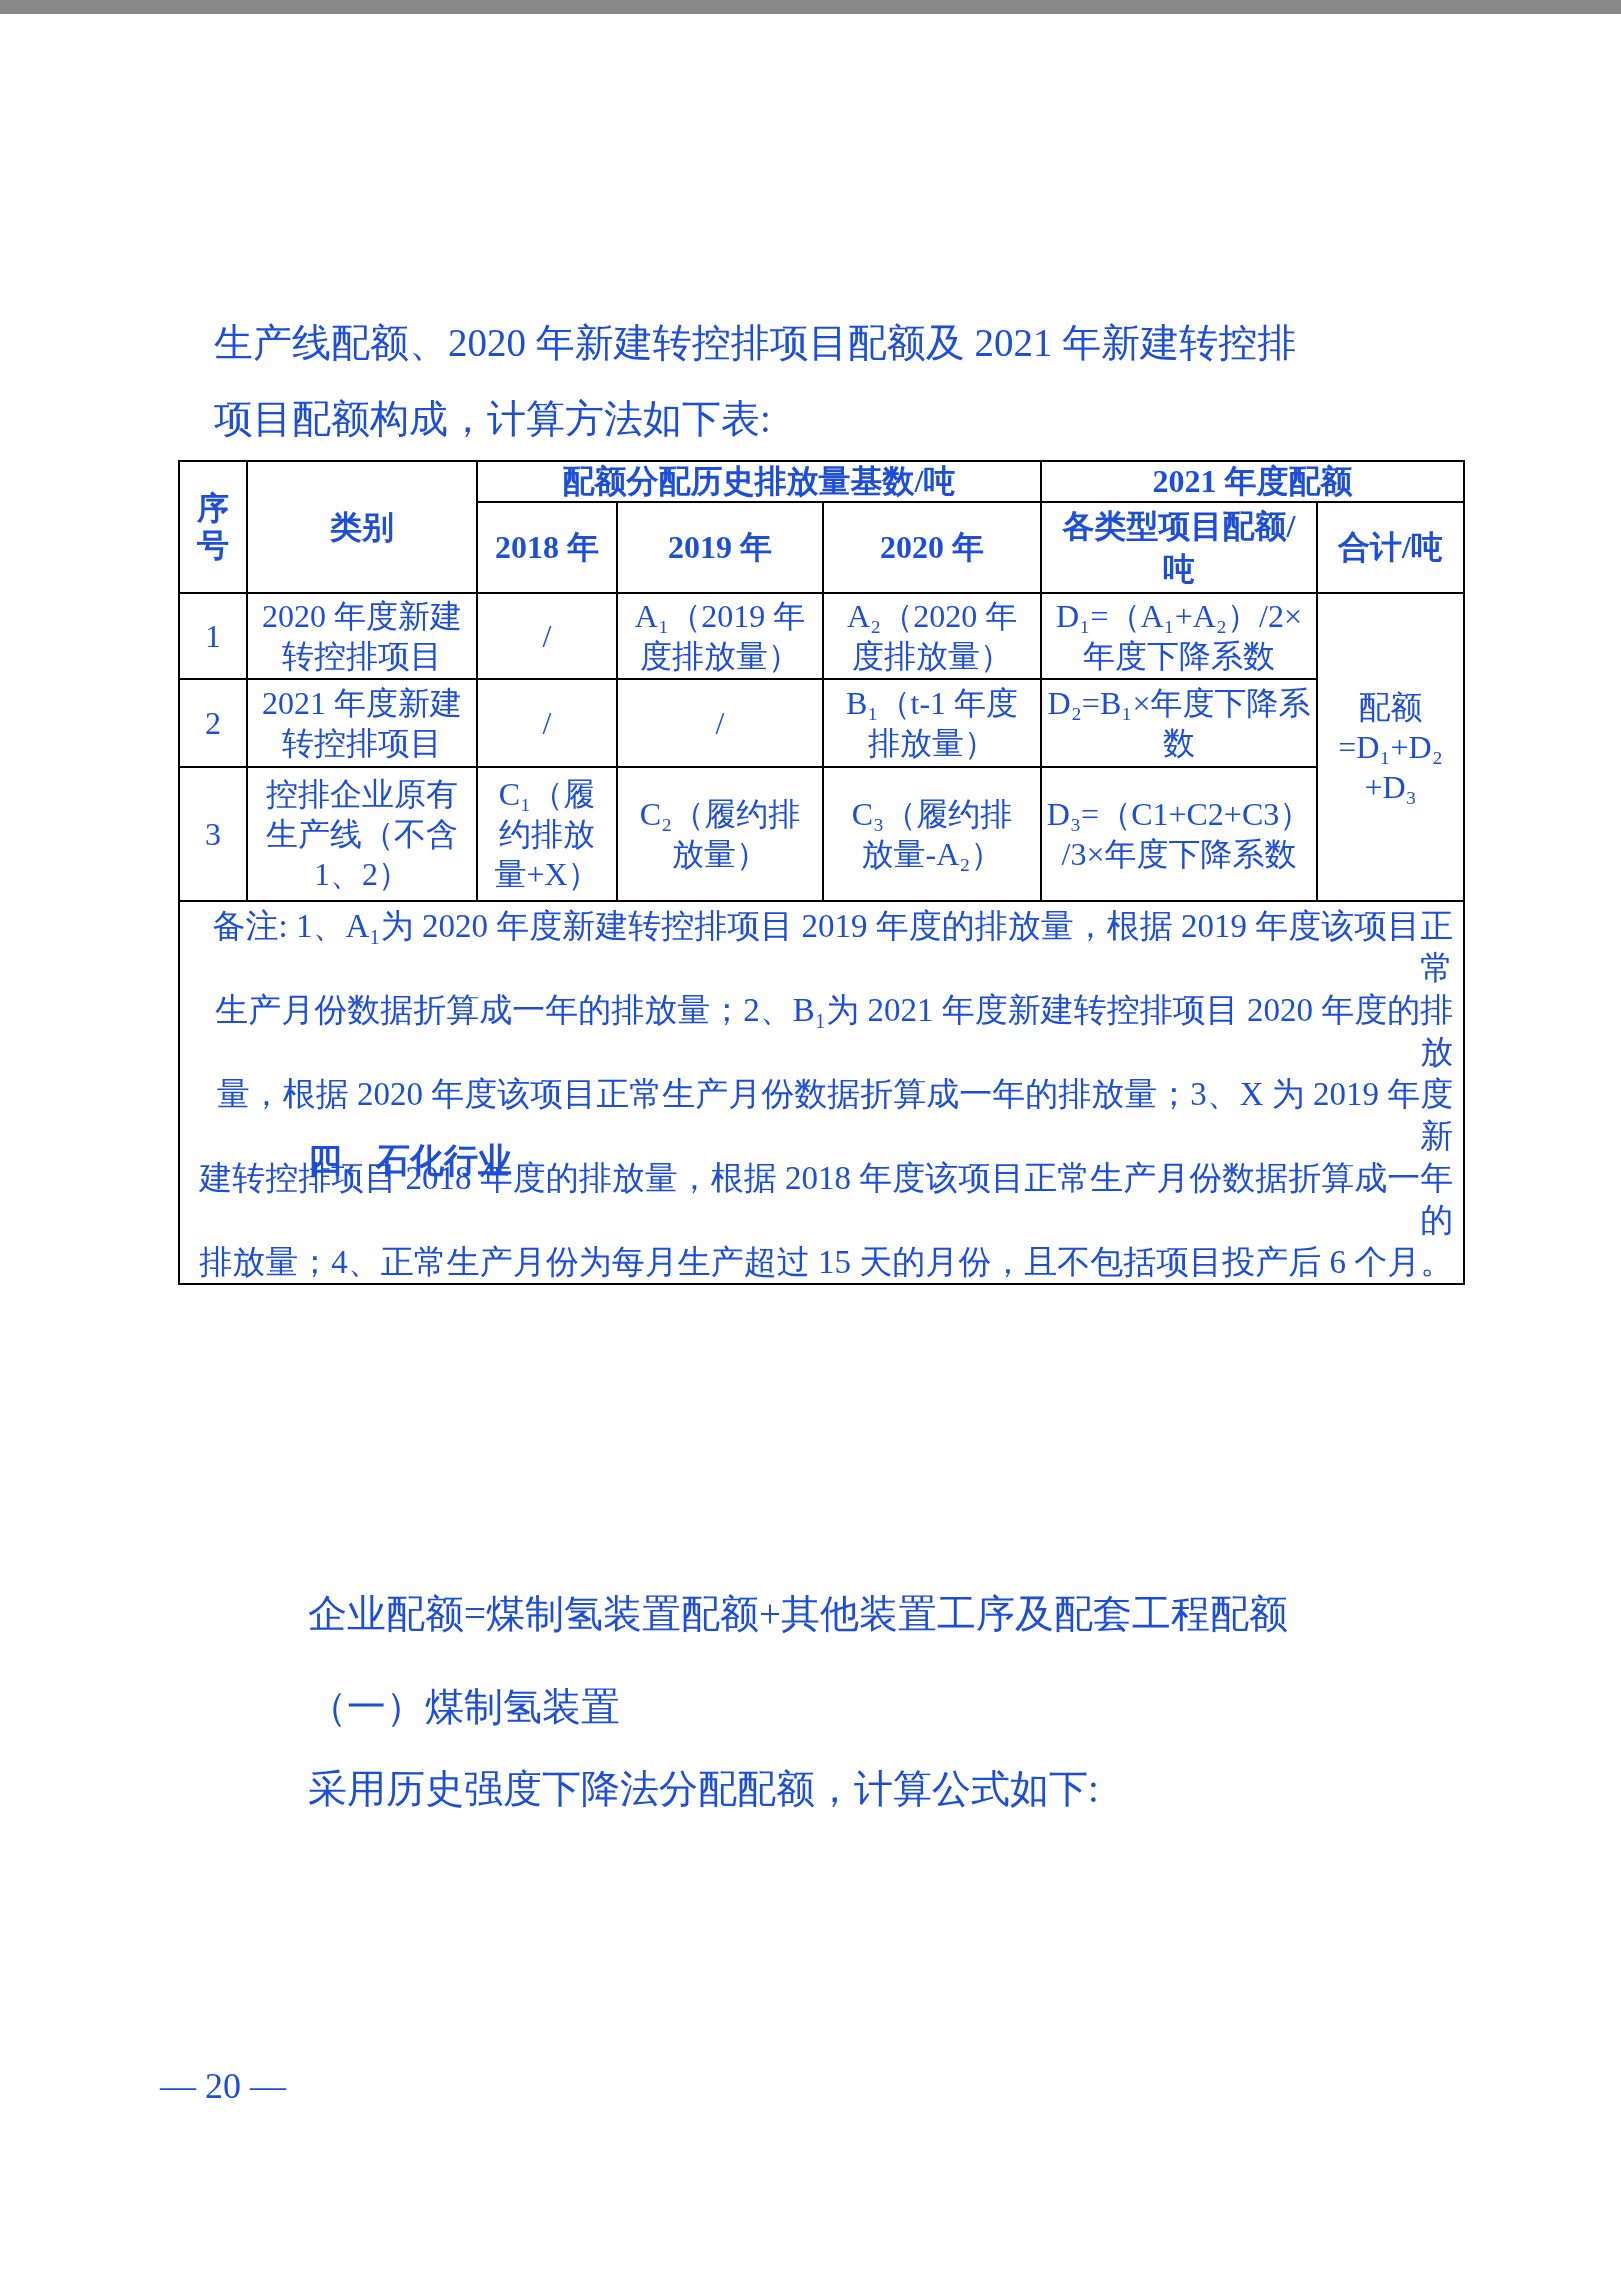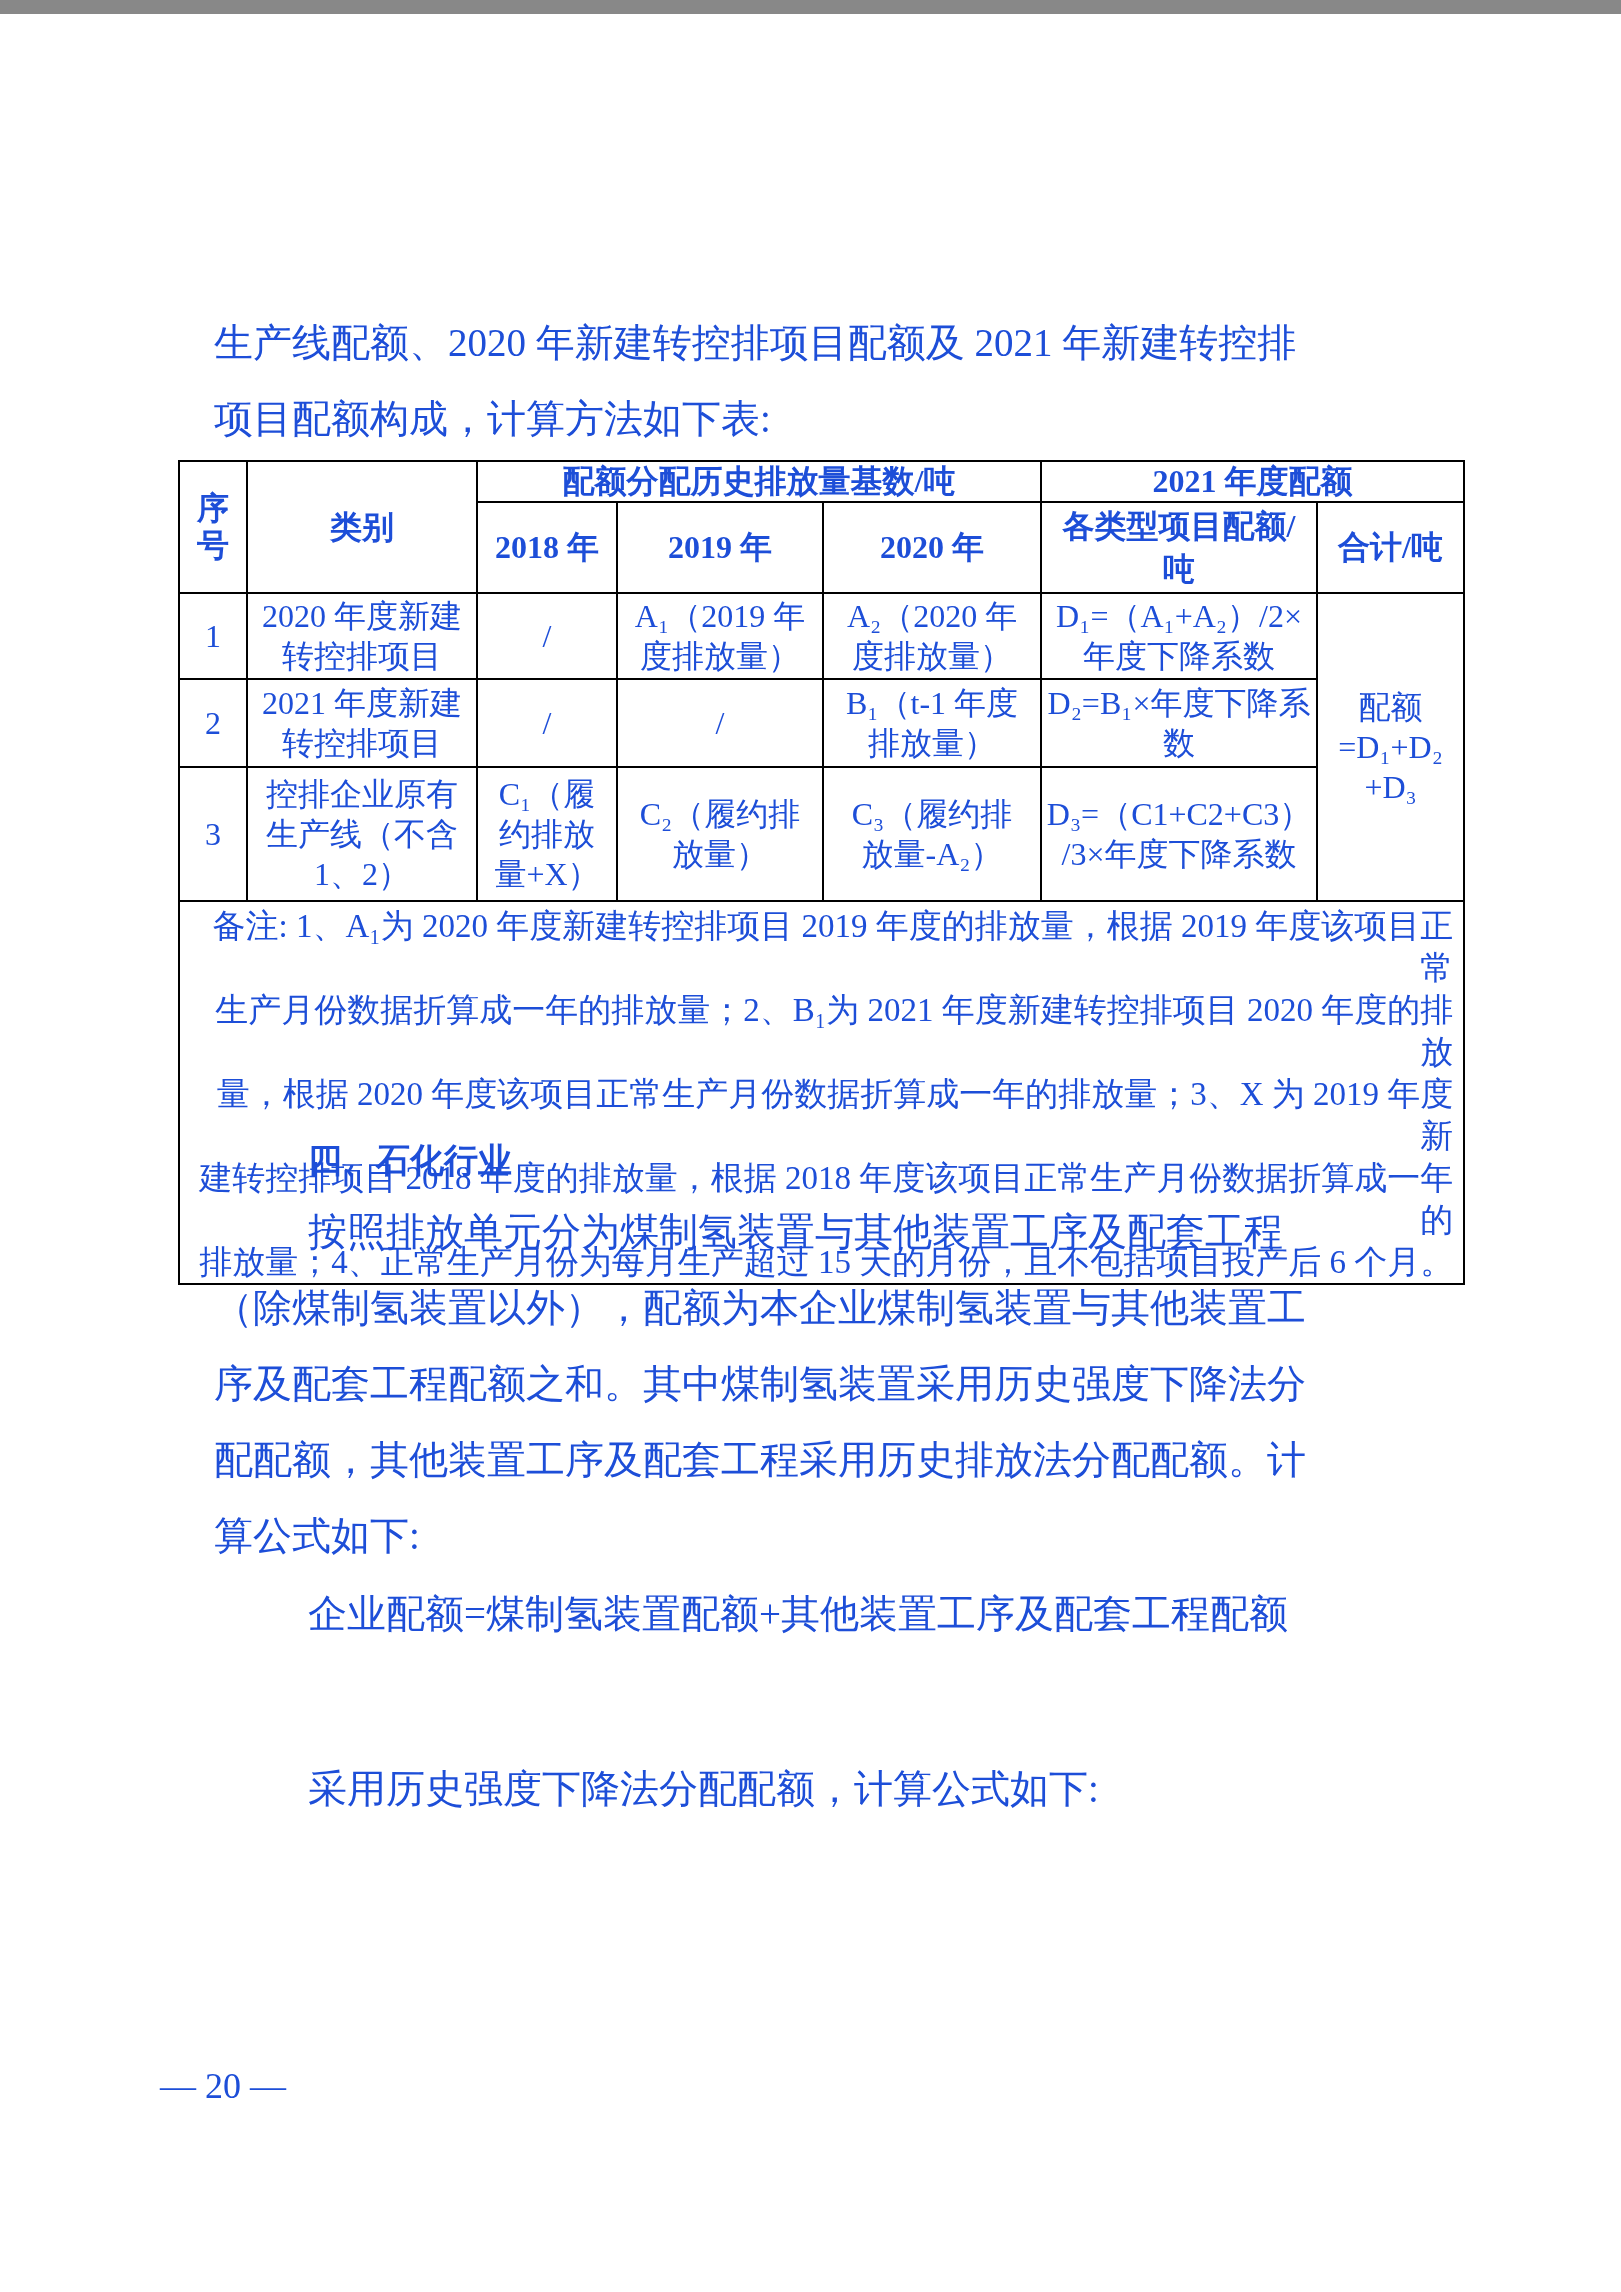--- a/index.html
+++ b/index.html
@@ -149,28 +149,24 @@
 生产月份数据折算成一年的排放量；2、B₁为 2021 年度新建转控排项目 2020 年度的排放
 量，根据 2020 年度该项目正常生产月份数据折算成一年的排放量；3、X 为 2019 年度新
 建转控排项目 2018 年度的排放量，根据 2018 年度该项目正常生产月份数据折算成一年的
 排放量；4、正常生产月份为每月生产超过 15 天的月份，且不包括项目投产后 6 个月。</td>
       </tr>
     </tbody>
   </table>
 
   <div class="section-heading">四、石化行业</div>
 
-  <div class="para indent2" style="top:1180px;">按照排放单元分为煤制氢装置与其他装置工序及配套工程
-（除煤制氢装置以外），配额为本企业煤制氢装置与其他装置工
-序及配套工程配额之和。其中煤制氢装置采用历史强度下降法分
-配配额，其他装置工序及配套工程采用历史排放法分配配额。计
-算公式如下:</div>
 
   <div class="para indent2" style="top:1562px;">企业配额=煤制氢装置配额+其他装置工序及配套工程配额</div>
 
+  <div class="para indent2" style="top:1655px;">（一）煤制氢装置</div>
 
   <div class="para indent2" style="top:1737px;">采用历史强度下降法分配配额，计算公式如下:</div>
 
 
   <div class="page-number">— 20 —</div>
 
 </div>
 
 
 </body></html>

